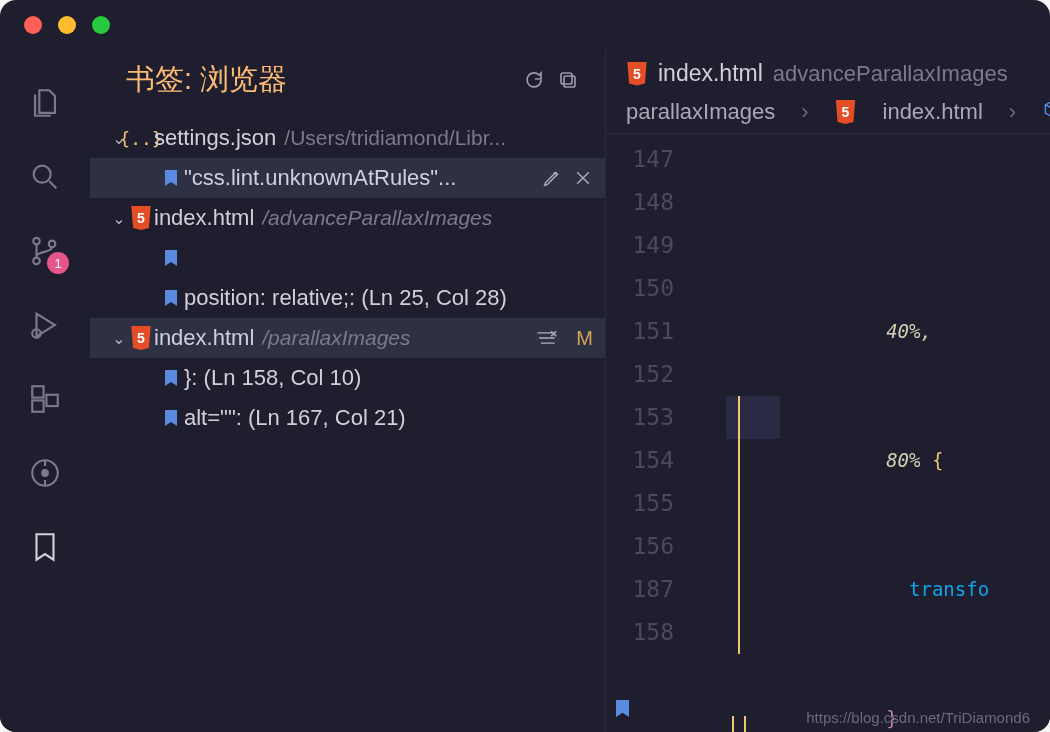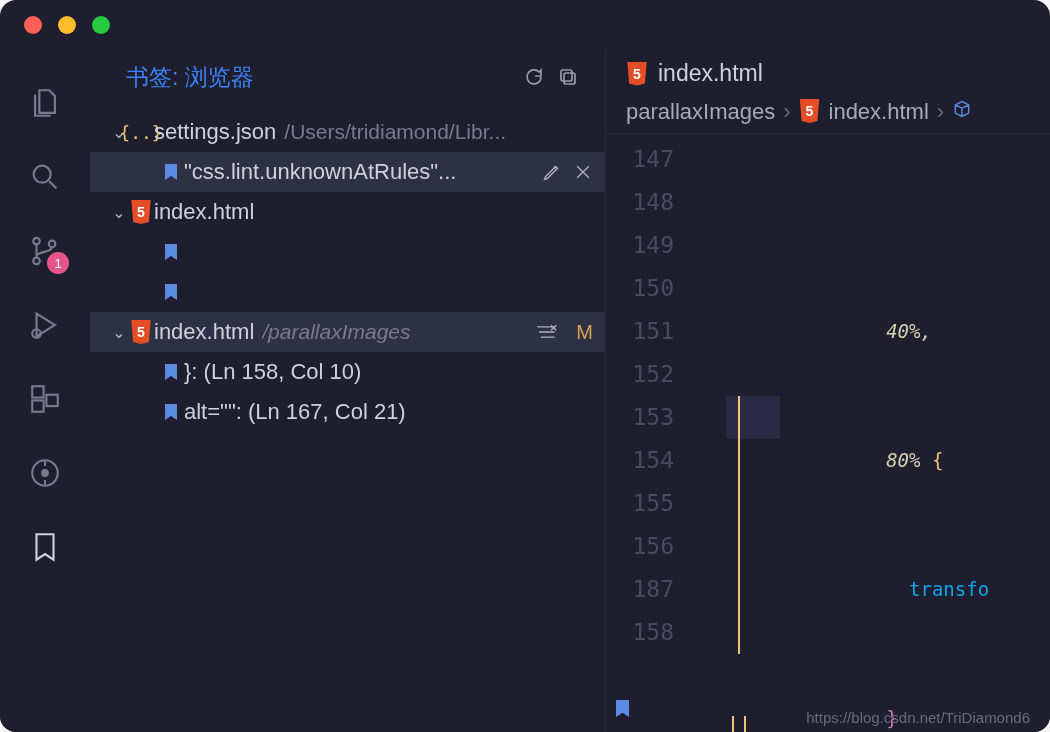--- a/index.html
+++ b/index.html
@@ -80,22 +80,22 @@
   flex-direction: column;
   border-right: 1px solid #2a2a3a;
 }
 .sidebar-header {
   display: flex;
   align-items: center;
   padding: 10px 20px 18px 36px;
 }
 .sidebar-title {
   flex: 1;
-  color: #3b82f6;
-  font-size: 23px;
+  color: #fdba74;
+  font-size: 29px;
 }
 .sidebar-action {
   width: 34px;
   height: 34px;
   display: flex;
   align-items: center;
   justify-content: center;
   cursor: pointer;
 }
 .sidebar-action svg { stroke: #9898a8; fill: none; stroke-width: 1.7; }
@@ -171,22 +171,23 @@
 .tab-file {
   color: #d0d0dc;
   font-size: 23px;
 }
 .tab-folder {
   color: #7a7a8c;
   font-size: 22px;
 }
 .breadcrumbs {
   display: flex;
+  align-items: center;
   padding: 8px 0 8px 20px;
-  gap: 8px;
+  gap: 26px;
   color: #a8a8b8;
   font-size: 22px;
   border-bottom: 1px solid #2a2a3a;
 }
 .bc-sep { color: #6a6a7a; }
 .code-area {
   flex: 1;
   display: flex;
   overflow: hidden;
   position: relative;
@@ -372,26 +373,28 @@
               </svg>
           </div>
         </div>
 
         <div class="tree-row" style="padding-left:20px">
           <span class="chevron">⌄</span>
           <span class="ficon">
               <span class="html5-icon">5</span>
             </span>
           <span class="file-label">index.html</span>
+          <span class="file-path italic">/advanceParallaxImages</span>
         </div>
         <div class="tree-row" style="padding-left:68px">
           <span class="ficon bookmark-ico"></span>
         </div>
         <div class="tree-row" style="padding-left:68px">
           <span class="ficon bookmark-ico"></span>
+          <span class="file-label">position: relative;: (Ln 25, Col 28)</span>
         </div>
 
         <div class="tree-row selected" style="padding-left:20px">
           <span class="chevron">⌄</span>
           <span class="ficon">
               <span class="html5-icon">5</span>
             </span>
           <span class="file-label">index.html</span>
           <span class="file-path italic">/parallaxImages</span>
           <div class="row-actions">
@@ -412,20 +415,21 @@
 
       </div>
     </div>
 
     <div class="editor">
       <div class="editor-tabs">
         <span class="ficon">
             <span class="html5-icon">5</span>
           </span>
         <span class="tab-file">index.html</span>
+        <span class="tab-folder">advanceParallaxImages</span>
       </div>
       <div class="breadcrumbs">
         <span>parallaxImages</span>
         <span class="bc-sep">›</span>
         <span class="ficon">
             <span class="html5-icon">5</span>
           </span>
         <span>index.html</span>
         <span class="bc-sep">›</span>
         <span class="cube-icon"><svg width="20" height="20" viewBox="0 0 24 24" fill="none" stroke-width="1.7">

